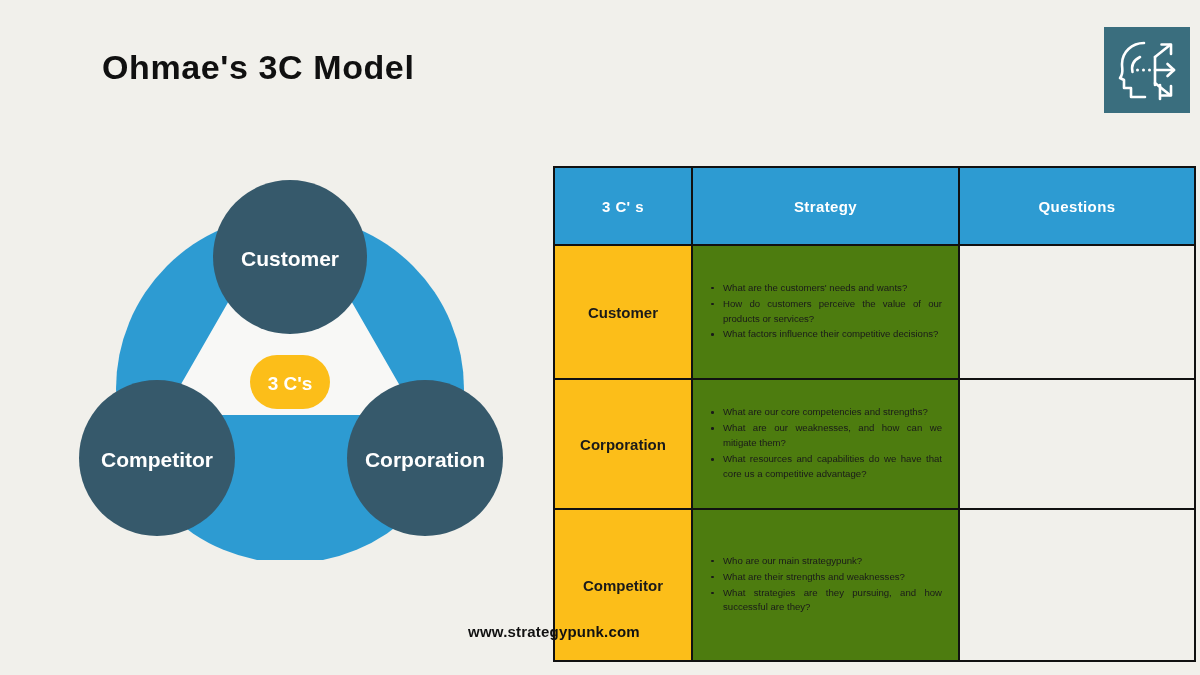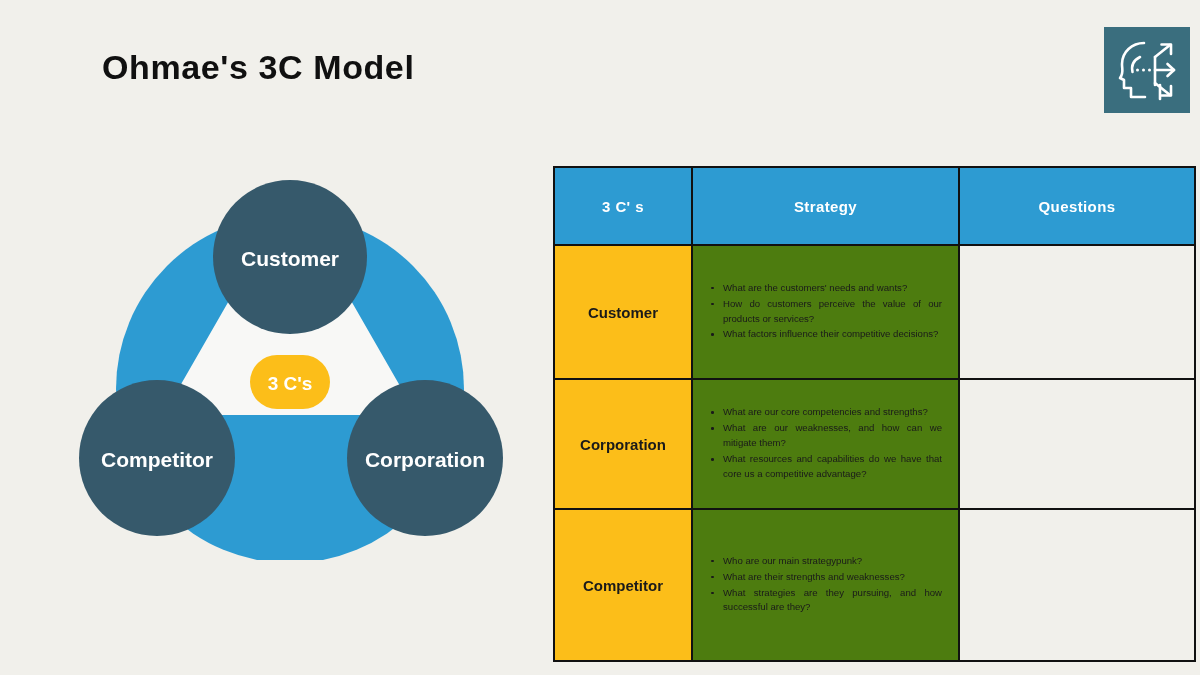--- a/index.html
+++ b/index.html
@@ -291,14 +291,15 @@
               <li>What are their strengths and weaknesses?</li>
               <li>What strategies are they pursuing, and how successful are they?</li>
             </ul>
           </td>
           <td class="strategy-cell"></td>
         </tr>
       </tbody>
     </table>
   </div>
 
+  <div class="footer">www.strategypunk.com</div>
 
 </div>
 
 </body></html>

